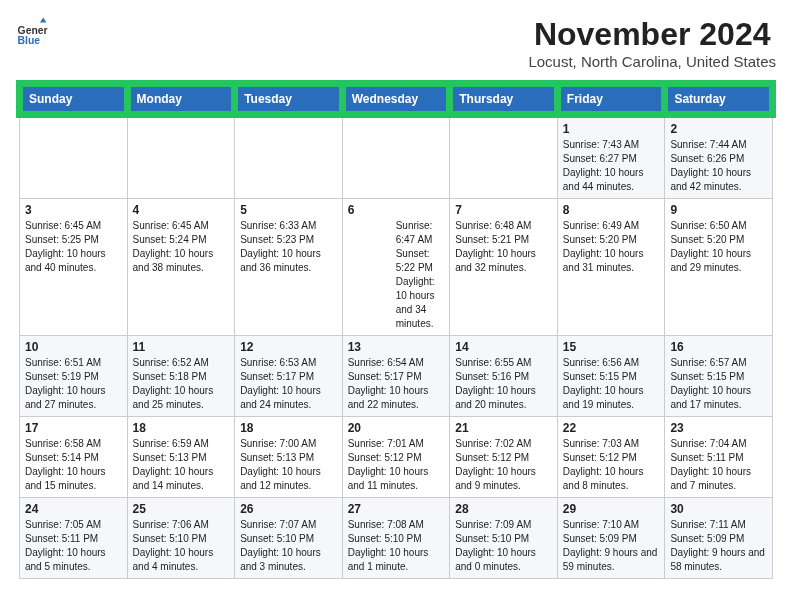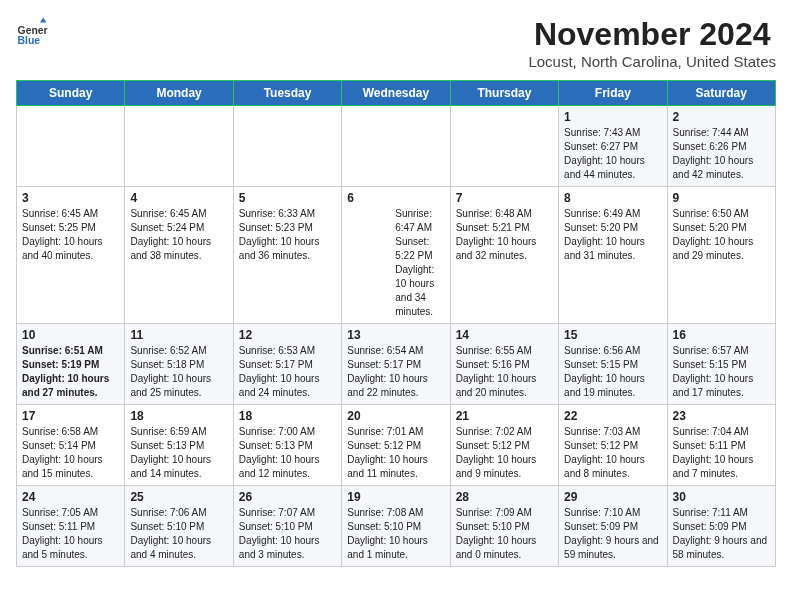--- a/index.html
+++ b/index.html
@@ -43,22 +43,22 @@
       table-layout: fixed;
     }
     thead tr {
       background-color: #2a6ebb;
     }
     thead th {
       color: #fff;
       font-size: 12px;
       font-weight: bold;
       padding: 5px 6px;
-      text-align: center;
-      border: 1px solid #22c55e;
+      text-align: left;
+      border: 7px solid #22c55e;
     }
     tbody tr {
       vertical-align: top;
     }
     tbody td {
       border: 1px solid #ccc;
       padding: 4px 5px;
       font-size: 10px;
       color: #222;
       height: 80px;
@@ -172,21 +172,21 @@
         <td>
           <div class="day-num">9</div>
           <div class="day-detail" style="white-space: pre-line;">Sunrise: 6:50 AM
 Sunset: 5:20 PM
 Daylight: 10 hours and 29 minutes.</div>
         </td>
       </tr>
       <tr>
         <td>
           <div class="day-num">10</div>
-          <div class="day-detail" style="white-space: pre-line; font-weight: bold;">Sunrise: 6:51 AM
+          <div class="day-detail" style="white-space: pre-line;">Sunrise: 6:51 AM
 Sunset: 5:19 PM
 Daylight: 10 hours and 27 minutes.</div>
         </td>
         <td>
           <div class="day-num">11</div>
           <div class="day-detail" style="white-space: pre-line;">Sunrise: 6:52 AM
 Sunset: 5:18 PM
 Daylight: 10 hours and 25 minutes.</div>
         </td>
         <td>
@@ -277,21 +277,21 @@
 Sunset: 5:10 PM
 Daylight: 10 hours and 4 minutes.</div>
         </td>
         <td>
           <div class="day-num">26</div>
           <div class="day-detail" style="white-space: pre-line;">Sunrise: 7:07 AM
 Sunset: 5:10 PM
 Daylight: 10 hours and 3 minutes.</div>
         </td>
         <td>
-          <div class="day-num">19</div>
+          <div class="day-num">27</div>
           <div class="day-detail" style="white-space: pre-line;">Sunrise: 7:08 AM
 Sunset: 5:10 PM
 Daylight: 10 hours and 1 minute.</div>
         </td>
         <td>
           <div class="day-num">28</div>
           <div class="day-detail" style="white-space: pre-line;">Sunrise: 7:09 AM
 Sunset: 5:10 PM
 Daylight: 10 hours and 0 minutes.</div>
         </td>

